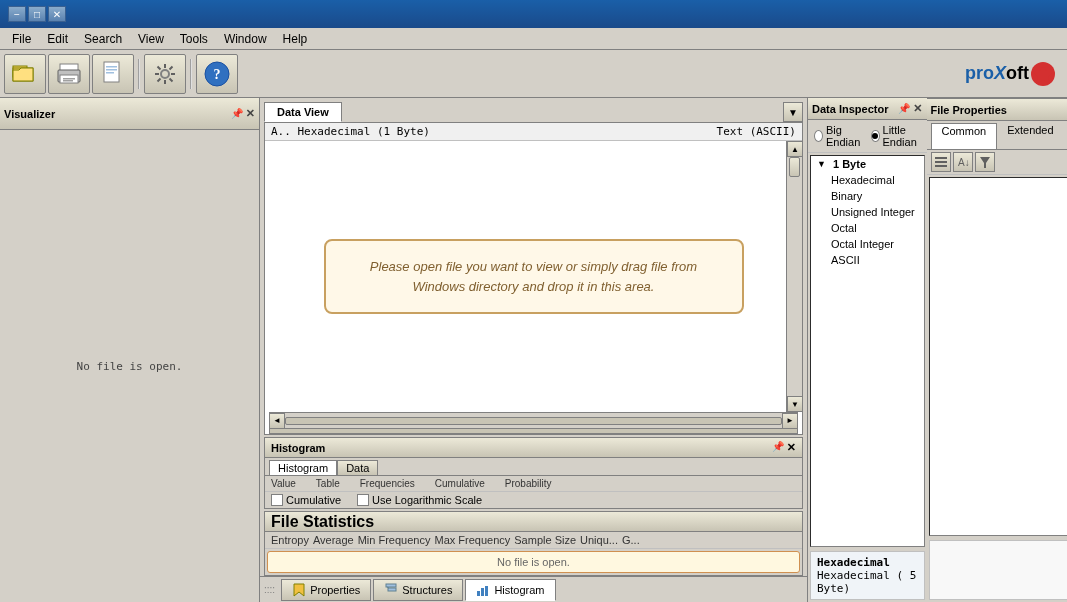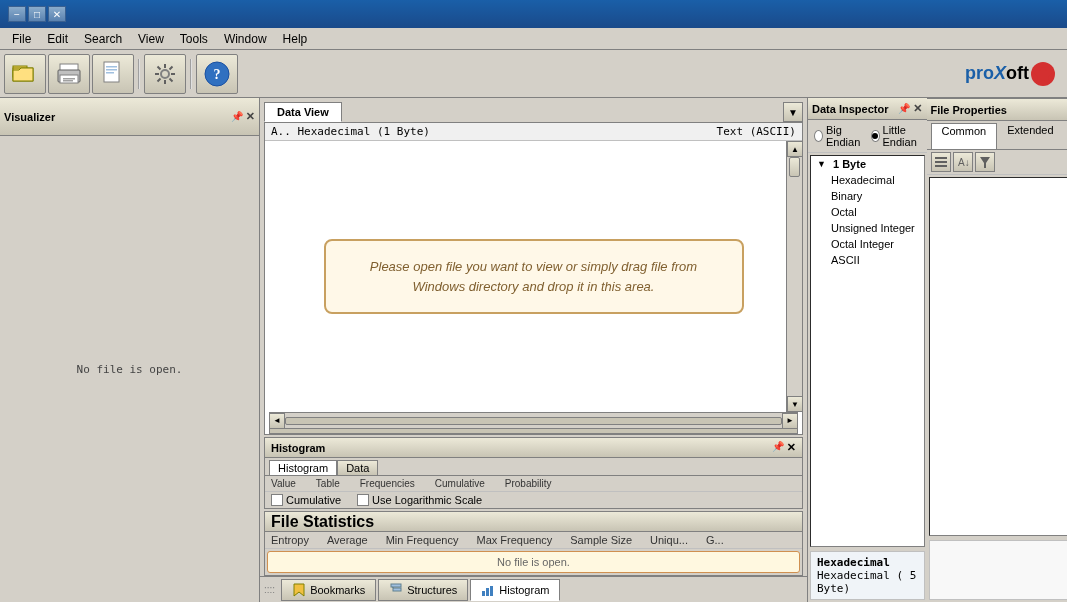--- a/index.html
+++ b/index.html
@@ -27,21 +27,21 @@
     .logo-text { font-size: 18px; font-weight: bold; color: #000; }
     .logo-pro { color: #1a5fa8; }
     .logo-soft { color: #d43030; }
     .logo-icon { width: 24px; height: 24px; background: #d43030; border-radius: 50%; display: flex; align-items: center; justify-content: center; color: white; font-size: 14px; font-weight: bold; }
 
     
     .main-container { display: flex; height: calc(602px - 28px - 22px - 48px); }
 
     
     .left-panel { width: 260px; background: #d4d0c8; border-right: 1px solid #808080; display: flex; flex-direction: column; }
-    .panel-header { background: linear-gradient(to bottom, #ece9d8, #c8c4b4); border-bottom: 1px solid #808080; height: 38px; display: flex; align-items: center; justify-content: space-between; padding: 0 4px; }
+    .panel-header { background: linear-gradient(to bottom, #ece9d8, #c8c4b4); border-bottom: 1px solid #808080; height: 32px; display: flex; align-items: center; justify-content: space-between; padding: 0 4px; }
     .panel-title { font-size: 11px; font-weight: bold; color: #000; }
     .panel-controls { display: flex; gap: 2px; align-items: center; }
     .panel-pin { font-size: 10px; cursor: pointer; color: #444; }
     .panel-close { font-size: 11px; cursor: pointer; color: #444; font-weight: bold; }
     .left-content { flex: 1; display: flex; align-items: center; justify-content: center; }
     .no-file-text { font-family: monospace; font-size: 11px; color: #444; }
 
     
     .center-panel { flex: 1; display: flex; flex-direction: column; background: #d4d0c8; }
 
@@ -67,21 +67,21 @@
     .hist-tab { background: linear-gradient(to bottom, #ece9d8, #c8c4b4); border: 1px solid #808080; border-bottom: none; padding: 1px 8px; font-size: 11px; cursor: pointer; }
     .hist-tab.active { background: white; }
     .histogram-columns { display: flex; gap: 20px; padding: 2px 6px; font-size: 10px; color: #333; border-bottom: 1px solid #c0c0c0; }
     .histogram-checkboxes { display: flex; gap: 16px; padding: 2px 6px; align-items: center; font-size: 11px; }
     .checkbox-item { display: flex; align-items: center; gap: 3px; }
     .checkbox-box { width: 12px; height: 12px; border: 1px solid #808080; background: white; }
 
     .file-stats { background: #d4d0c8; border: 1px solid #808080; margin: 2px 4px 0; }
     .file-stats-header { background: linear-gradient(to bottom, #ece9d8, #c8c4b4); border-bottom: 1px solid #808080; height: 20px; display: flex; align-items: center; padding: 0 6px; }
     .file-stats-title { font-size: 16px; font-weight: bold; text-align: center; }
-    .stats-columns { display: flex; gap: 18px; padding: 2px 6px; font-size: 11px; color: #333; border-bottom: 1px solid #c0c0c0; }
+    .stats-columns { display: flex; gap: 4px; padding: 2px 6px; font-size: 11px; color: #333; border-bottom: 1px solid #c0c0c0; }
     .stats-no-file { text-align: center; padding: 4px; font-size: 11px; color: #666; border: 1px solid #d09050; background: #fff8e0; margin: 2px; border-radius: 3px; }
 
     
     .bottom-tab-bar { height: 26px; background: #d4d0c8; border-top: 1px solid #808080; display: flex; align-items: center; padding: 0 4px; gap: 2px; }
     .bottom-tab { display: flex; align-items: center; gap: 4px; padding: 2px 10px; background: linear-gradient(to bottom, #ece9d8, #c8c4b4); border: 1px solid #808080; font-size: 11px; cursor: pointer; height: 22px; }
     .bottom-tab.active { background: white; border-bottom: 1px solid white; }
     .bottom-tab-icon { width: 14px; height: 14px; display: flex; align-items: center; justify-content: center; }
 
     
     .right-panel { width: 260px; background: #d4d0c8; border-left: 1px solid #808080; display: flex; flex-direction: row; }
@@ -279,21 +279,21 @@
     </div>
 
     <div class="bottom-tab-bar">
       <span class="separator-dots">::::</span>
       <div class="bottom-tab">
         <div class="bottom-tab-icon">
           <svg width="12" height="14" viewBox="0 0 12 14">
               <polygon points="1,1 11,1 11,13 6,9 1,13" fill="#f0c040" stroke="#808000" stroke-width="1"></polygon>
             </svg>
         </div>
-        <span>Bookmarks</span>
+        <span>Properties</span>
       </div>
       <div class="bottom-tab">
         <div class="bottom-tab-icon">
           <svg width="12" height="14" viewBox="0 0 12 14">
             <rect x="1" y="1" width="10" height="3" fill="#a0c0e0" stroke="#608090" stroke-width="1"></rect>
             <rect x="3" y="5" width="8" height="3" fill="#a0c0e0" stroke="#608090" stroke-width="1"></rect>
             <line x1="2" y1="4" x2="4" y2="5" stroke="#608090" stroke-width="1"></line>
           </svg>
         </div>
         <span>Structures</span>
@@ -337,24 +337,24 @@
           <span class="tree-expand">▼</span>
           <span class="tree-item-bold">1 Byte</span>
         </div>
         <div class="tree-item" style="padding-left:20px;">
           <span>Hexadecimal</span>
         </div>
         <div class="tree-item" style="padding-left:20px;">
           <span>Binary</span>
         </div>
         <div class="tree-item" style="padding-left:20px;">
+          <span>Unsigned Integer</span>
+        </div>
+        <div class="tree-item" style="padding-left:20px;">
           <span>Octal</span>
-        </div>
-        <div class="tree-item" style="padding-left:20px;">
-          <span>Unsigned Integer</span>
         </div>
         <div class="tree-item" style="padding-left:20px;">
           <span>Octal Integer</span>
         </div>
         <div class="tree-item" style="padding-left:20px;">
           <span>ASCII</span>
         </div>
       </div>
       <div class="inspector-detail">
         <div style="font-weight:bold;">Hexadecimal</div>

